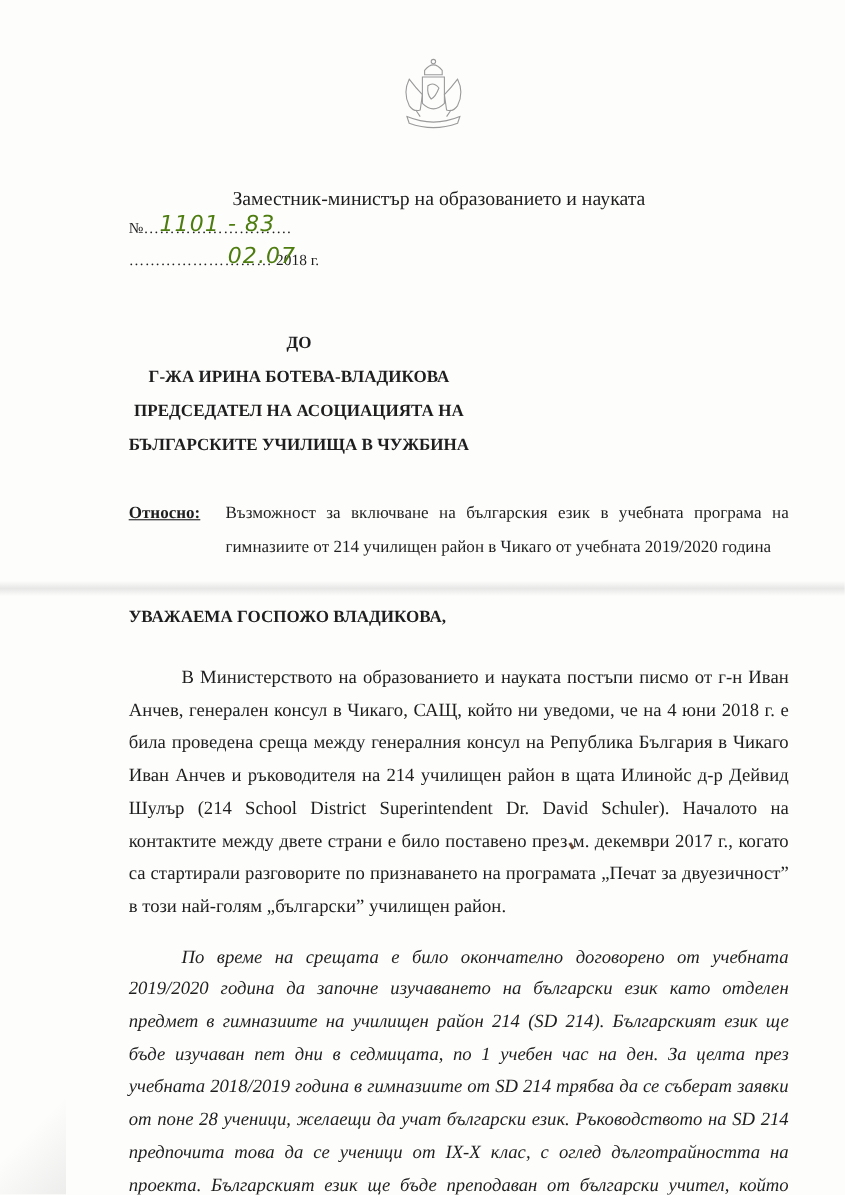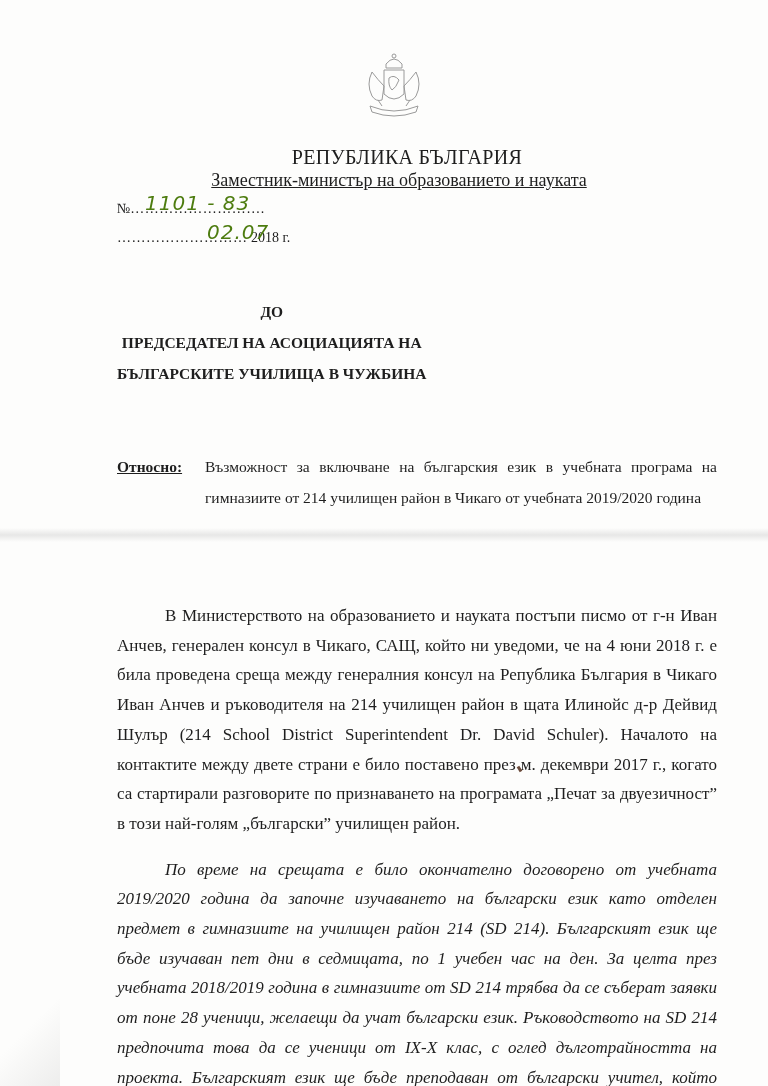--- a/index.html
+++ b/index.html
@@ -24,21 +24,20 @@
     }
     .country {
       position: absolute; left: 0; right: 0; top: 146px;
       text-align: center; font-size: 20px; letter-spacing: 0.3px;
       padding-left: 46px;
     }
     .office {
       position: absolute; left: 0; right: 0; top: 170px;
       text-align: center; font-size: 18px;
       padding-left: 30px;
-      text-decoration: underline;
     }
     .regno {
       position: absolute; left: 117px; top: 201px; font-size: 14px;
     }
     .regdate {
       position: absolute; left: 117px; top: 230px; font-size: 14px;
     }
     .dots { letter-spacing: 0.5px; }
     .hand {
       font-family: "DejaVu Sans", sans-serif; font-style: italic;
@@ -82,44 +81,45 @@
       <circle cx="32" cy="6" r="2"></circle>
       <path d="M22 20 L42 20 L42 44 Q32 54 22 44 Z"></path>
       <path d="M27 28 Q32 24 37 30 Q34 38 30 40 Q26 36 27 28 Z"></path>
       <path d="M10 22 Q4 34 10 46 Q14 52 20 50 L22 36 Q16 30 10 22 Z"></path>
       <path d="M54 22 Q60 34 54 46 Q50 52 44 50 L42 36 Q48 30 54 22 Z"></path>
       <path d="M8 56 Q32 66 56 56 L54 62 Q32 70 10 62 Z"></path>
       <path d="M16 50 L20 56 M48 50 L44 56"></path>
     </g>
   </svg>
 
-  <div class="country">РЕПУБЛИКА БЪЛГАРИЯ</div>
   <div class="office">Заместник-министър на образованието и науката</div>
 
   <div class="regno">
     <span>№</span><span class="dots">……………………….</span>
     <span class="hand hand-no">1101 - 83</span>
   </div>
   <div class="regdate">
     <span class="dots">………………………</span>
     <span>2018 г.</span>
     <span class="hand hand-date">02.07</span>
   </div>
 
   <div class="recipient">
     <div>ДО</div>
+    <div>Г-ЖА ИРИНА БОТЕВА-ВЛАДИКОВА</div>
     <div>ПРЕДСЕДАТЕЛ НА АСОЦИАЦИЯТА НА</div>
     <div>БЪЛГАРСКИТЕ УЧИЛИЩА В ЧУЖБИНА</div>
   </div>
 
   <div class="subject">
     <span class="subject-label">Относно:</span>
     <div class="subject-text">Възможност за включване на българския език в учебната програма на гимназиите от 214 училищен район в Чикаго от учебната 2019/2020 година</div>
   </div>
 
+  <div class="salutation">УВАЖАЕМА ГОСПОЖО ВЛАДИКОВА,</div>
 
   <div class="body">
     <p>В Министерството на образованието и науката постъпи писмо от г-н Иван Анчев, генерален консул в Чикаго, САЩ, който ни уведоми, че на 4 юни 2018 г. е била проведена среща между генералния консул на Република България в Чикаго Иван Анчев и ръководителя на 214 училищен район в щата Илинойс д-р Дейвид Шулър (214 School District Superintendent Dr. David Schuler). Началото на контактите между двете страни е било поставено през м. декември 2017 г., когато са стартирали разговорите по признаването на програмата „Печат за двуезичност” в този най-голям „български” училищен район.</p>
     <p>По време на срещата е било окончателно договорено от учебната 2019/2020 година да започне изучаването на български език като отделен предмет в гимназиите на училищен район 214 (SD 214). Българският език ще бъде изучаван пет дни в седмицата, по 1 учебен час на ден. За целта през учебната 2018/2019 година в гимназиите от SD 214 трябва да се съберат заявки от поне 28 ученици, желаещи да учат български език. Ръководството на SD 214 предпочита това да се ученици от IX-X клас, с оглед дълготрайността на проекта. Българският език ще бъде преподаван от български учител, който следва да има щатски педагогически сертификат, позволяващ му педагогическа дейност на територията на щата Илинойс.</p>
   </div>
 
   <div class="mark"></div>
 </div>
 
 </body></html>

